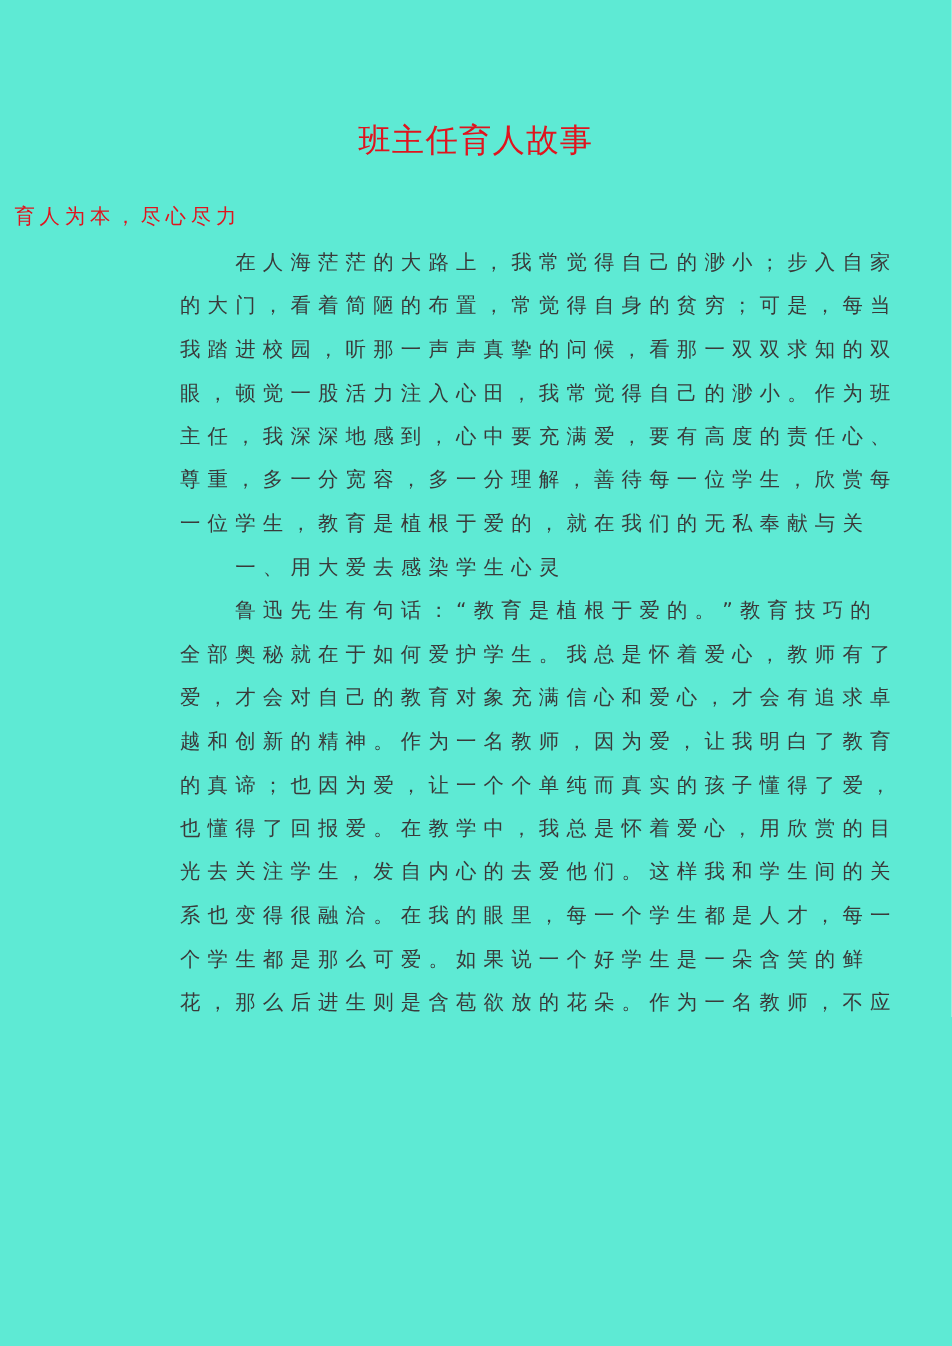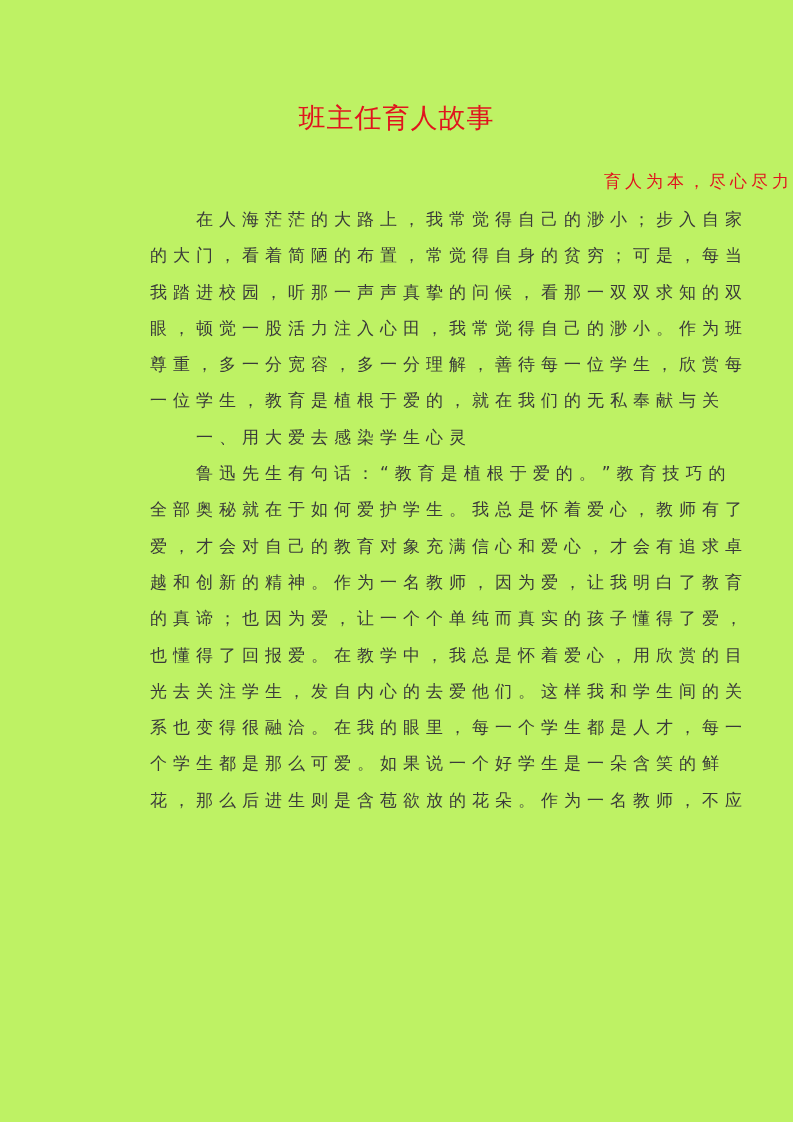--- a/index.html
+++ b/index.html
@@ -1,29 +1,29 @@
 <!DOCTYPE html>
 <html><head>
 <meta charset="utf-8">
 <style>
   html, body { margin: 0; padding: 0; background: #ffffff; }
   body { width: 793px; height: 1122px; position: relative; overflow: hidden; }
   .page {
     position: absolute; left: 0; top: 0; width: 793px; height: 1122px;
-    background: #bef264;
+    background: #5eead4;
   }
   .title {
     position: absolute; top: 98px; left: 0; width: 793px;
     text-align: center; color: #e0141e;
     font-family: "DejaVu Serif", serif; font-size: 27px; letter-spacing: 1px;
     line-height: 40px;
   }
   .subtitle {
     position: absolute; top: 166px; left: 0; width: 793px;
-    text-align: right; color: #e0141e;
+    text-align: left; color: #e0141e;
     font-family: "DejaVu Sans", sans-serif; font-size: 17px; letter-spacing: 4px;
     line-height: 30px; padding-left: 12px; box-sizing: border-box;
   }
   .body {
     position: absolute; top: 201px; left: 121px; width: 556px;
     color: #3a3a3a;
     font-family: "DejaVu Sans", sans-serif; font-size: 17px;
     letter-spacing: 6px; line-height: 36.3px; margin-left: 29px;
   }
   .line { white-space: nowrap; height: 36.3px; }
@@ -33,20 +33,21 @@
 <body>
 
 <div class="page">
   <div class="title">班主任育人故事</div>
   <div class="subtitle">育人为本，尽心尽力</div>
   <div class="body" id="body">
       <div class="line indent">在人海茫茫的大路上，我常觉得自己的渺小；步入自家</div>
       <div class="line">的大门，看着简陋的布置，常觉得自身的贫穷；可是，每当</div>
       <div class="line">我踏进校园，听那一声声真挚的问候，看那一双双求知的双</div>
       <div class="line">眼，顿觉一股活力注入心田，我常觉得自己的渺小。作为班</div>
+      <div class="line">主任，我深深地感到，心中要充满爱，要有高度的责任心、</div>
       <div class="line">尊重，多一分宽容，多一分理解，善待每一位学生，欣赏每</div>
       <div class="line">一位学生，教育是植根于爱的，就在我们的无私奉献与关</div>
       <div class="line indent">一、用大爱去感染学生心灵</div>
       <div class="line indent">鲁迅先生有句话：“教育是植根于爱的。”教育技巧的</div>
       <div class="line">全部奥秘就在于如何爱护学生。我总是怀着爱心，教师有了</div>
       <div class="line">爱，才会对自己的教育对象充满信心和爱心，才会有追求卓</div>
       <div class="line">越和创新的精神。作为一名教师，因为爱，让我明白了教育</div>
       <div class="line">的真谛；也因为爱，让一个个单纯而真实的孩子懂得了爱，</div>
       <div class="line">也懂得了回报爱。在教学中，我总是怀着爱心，用欣赏的目</div>
       <div class="line">光去关注学生，发自内心的去爱他们。这样我和学生间的关</div>

